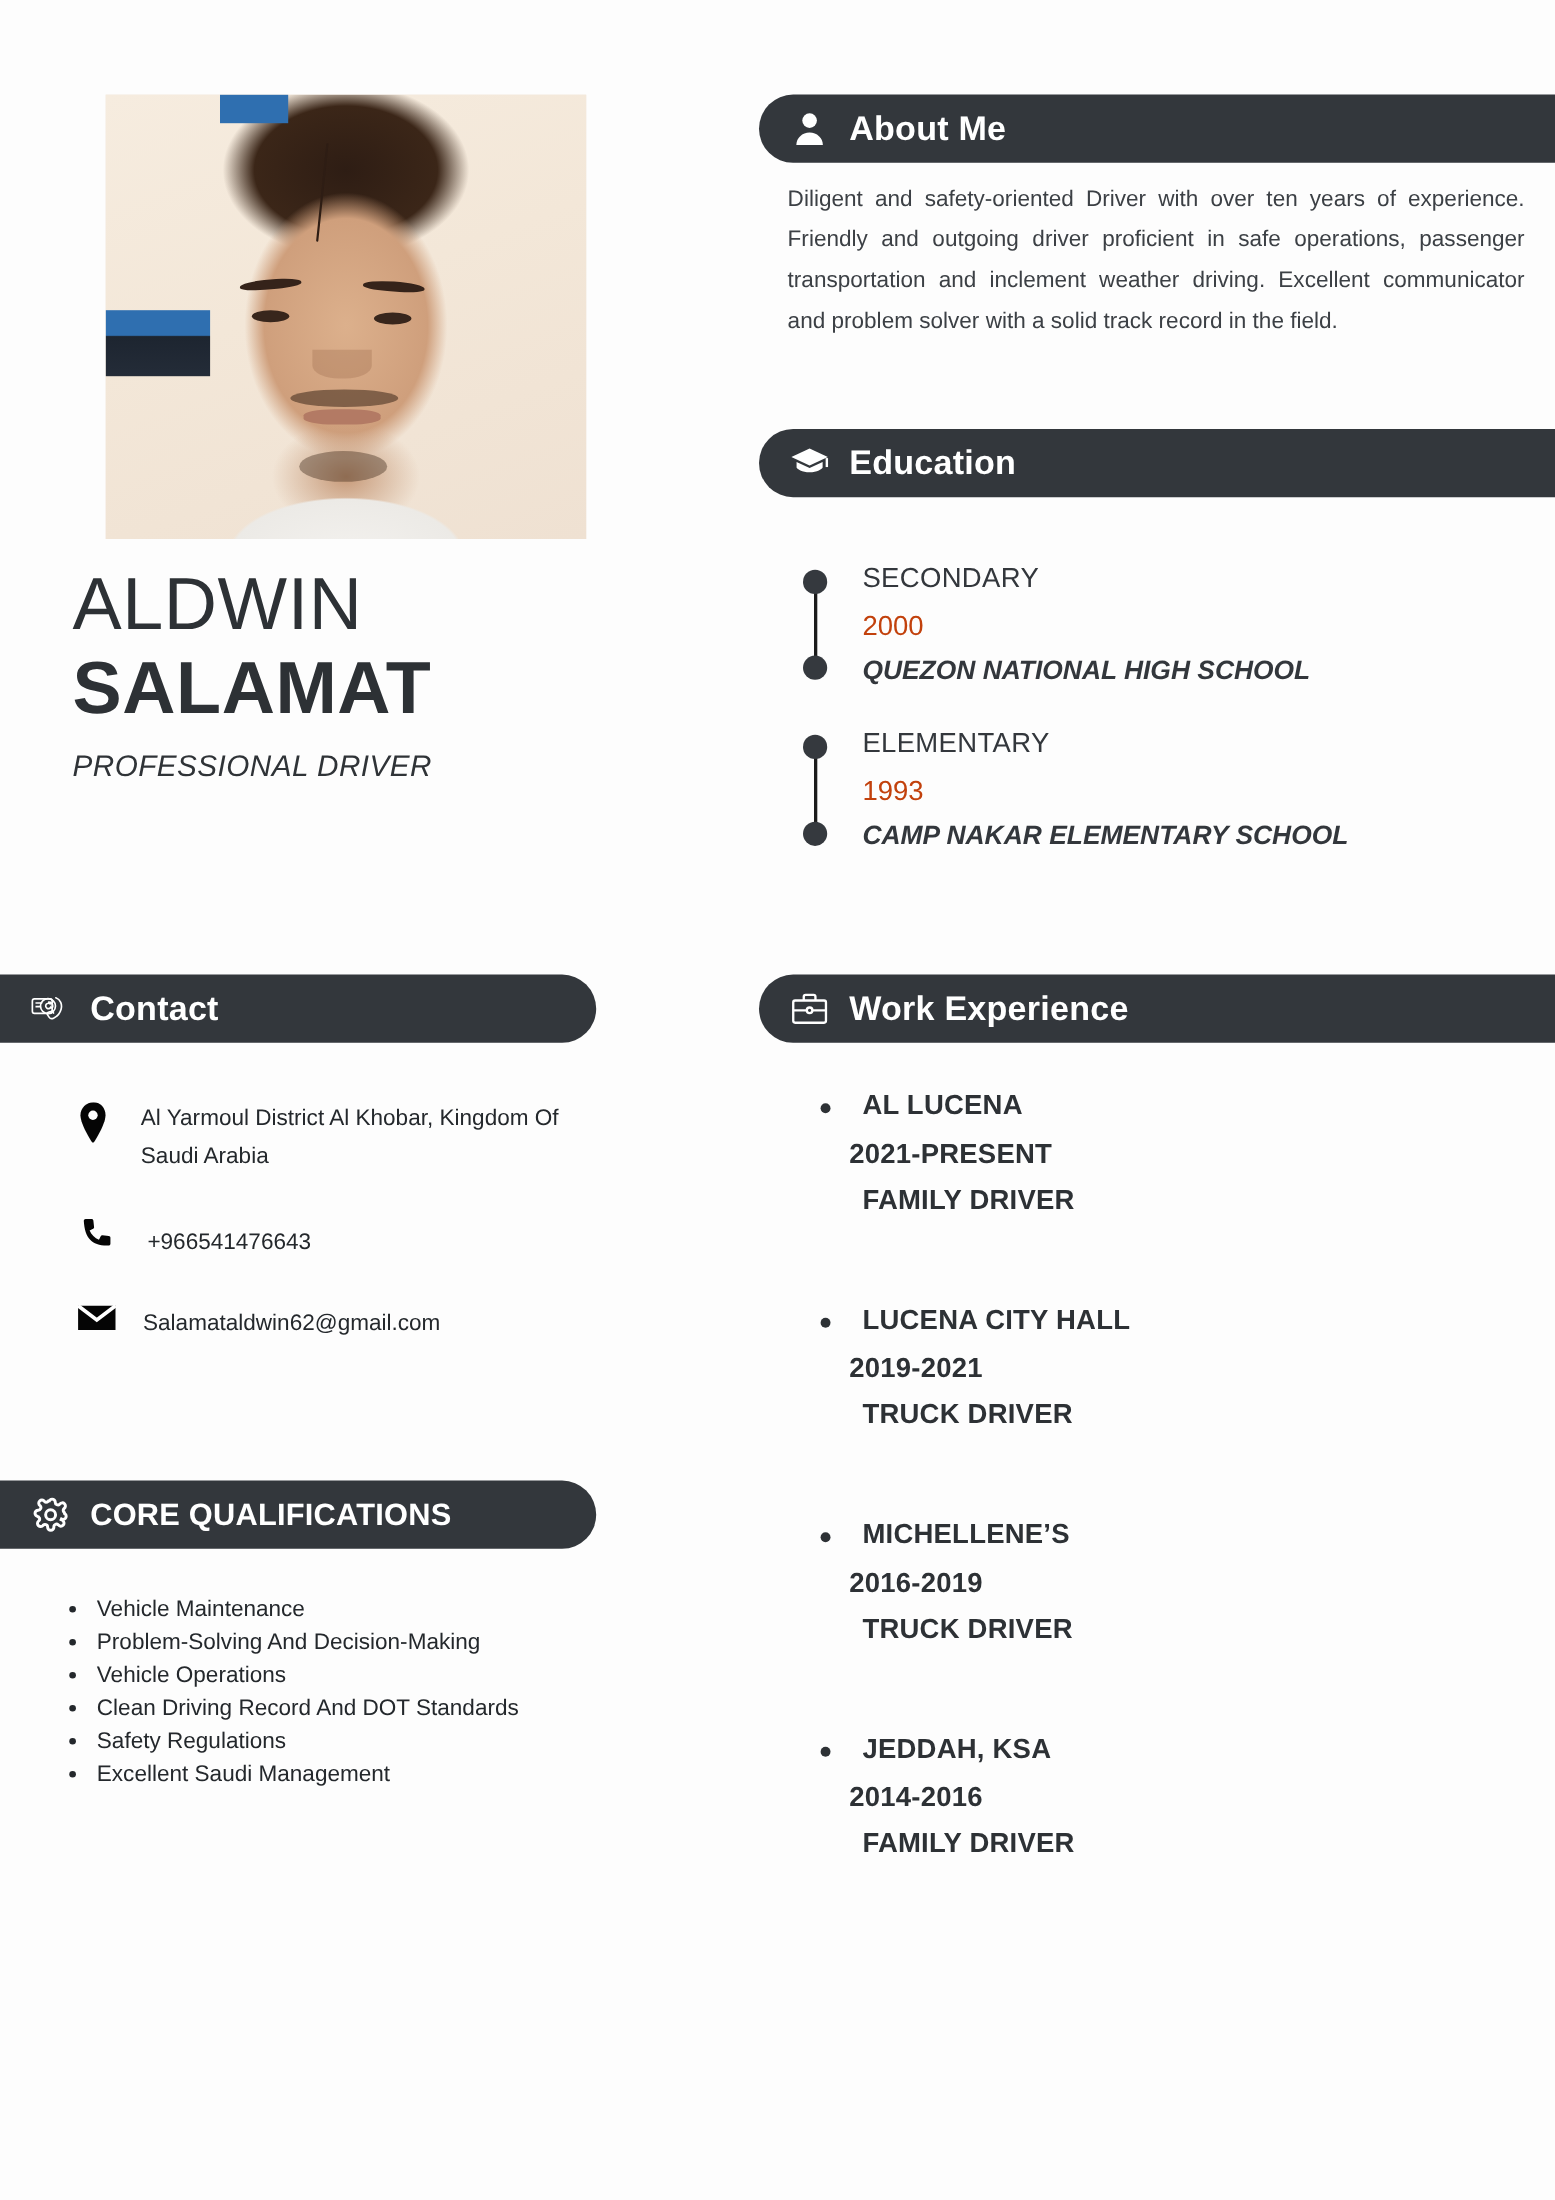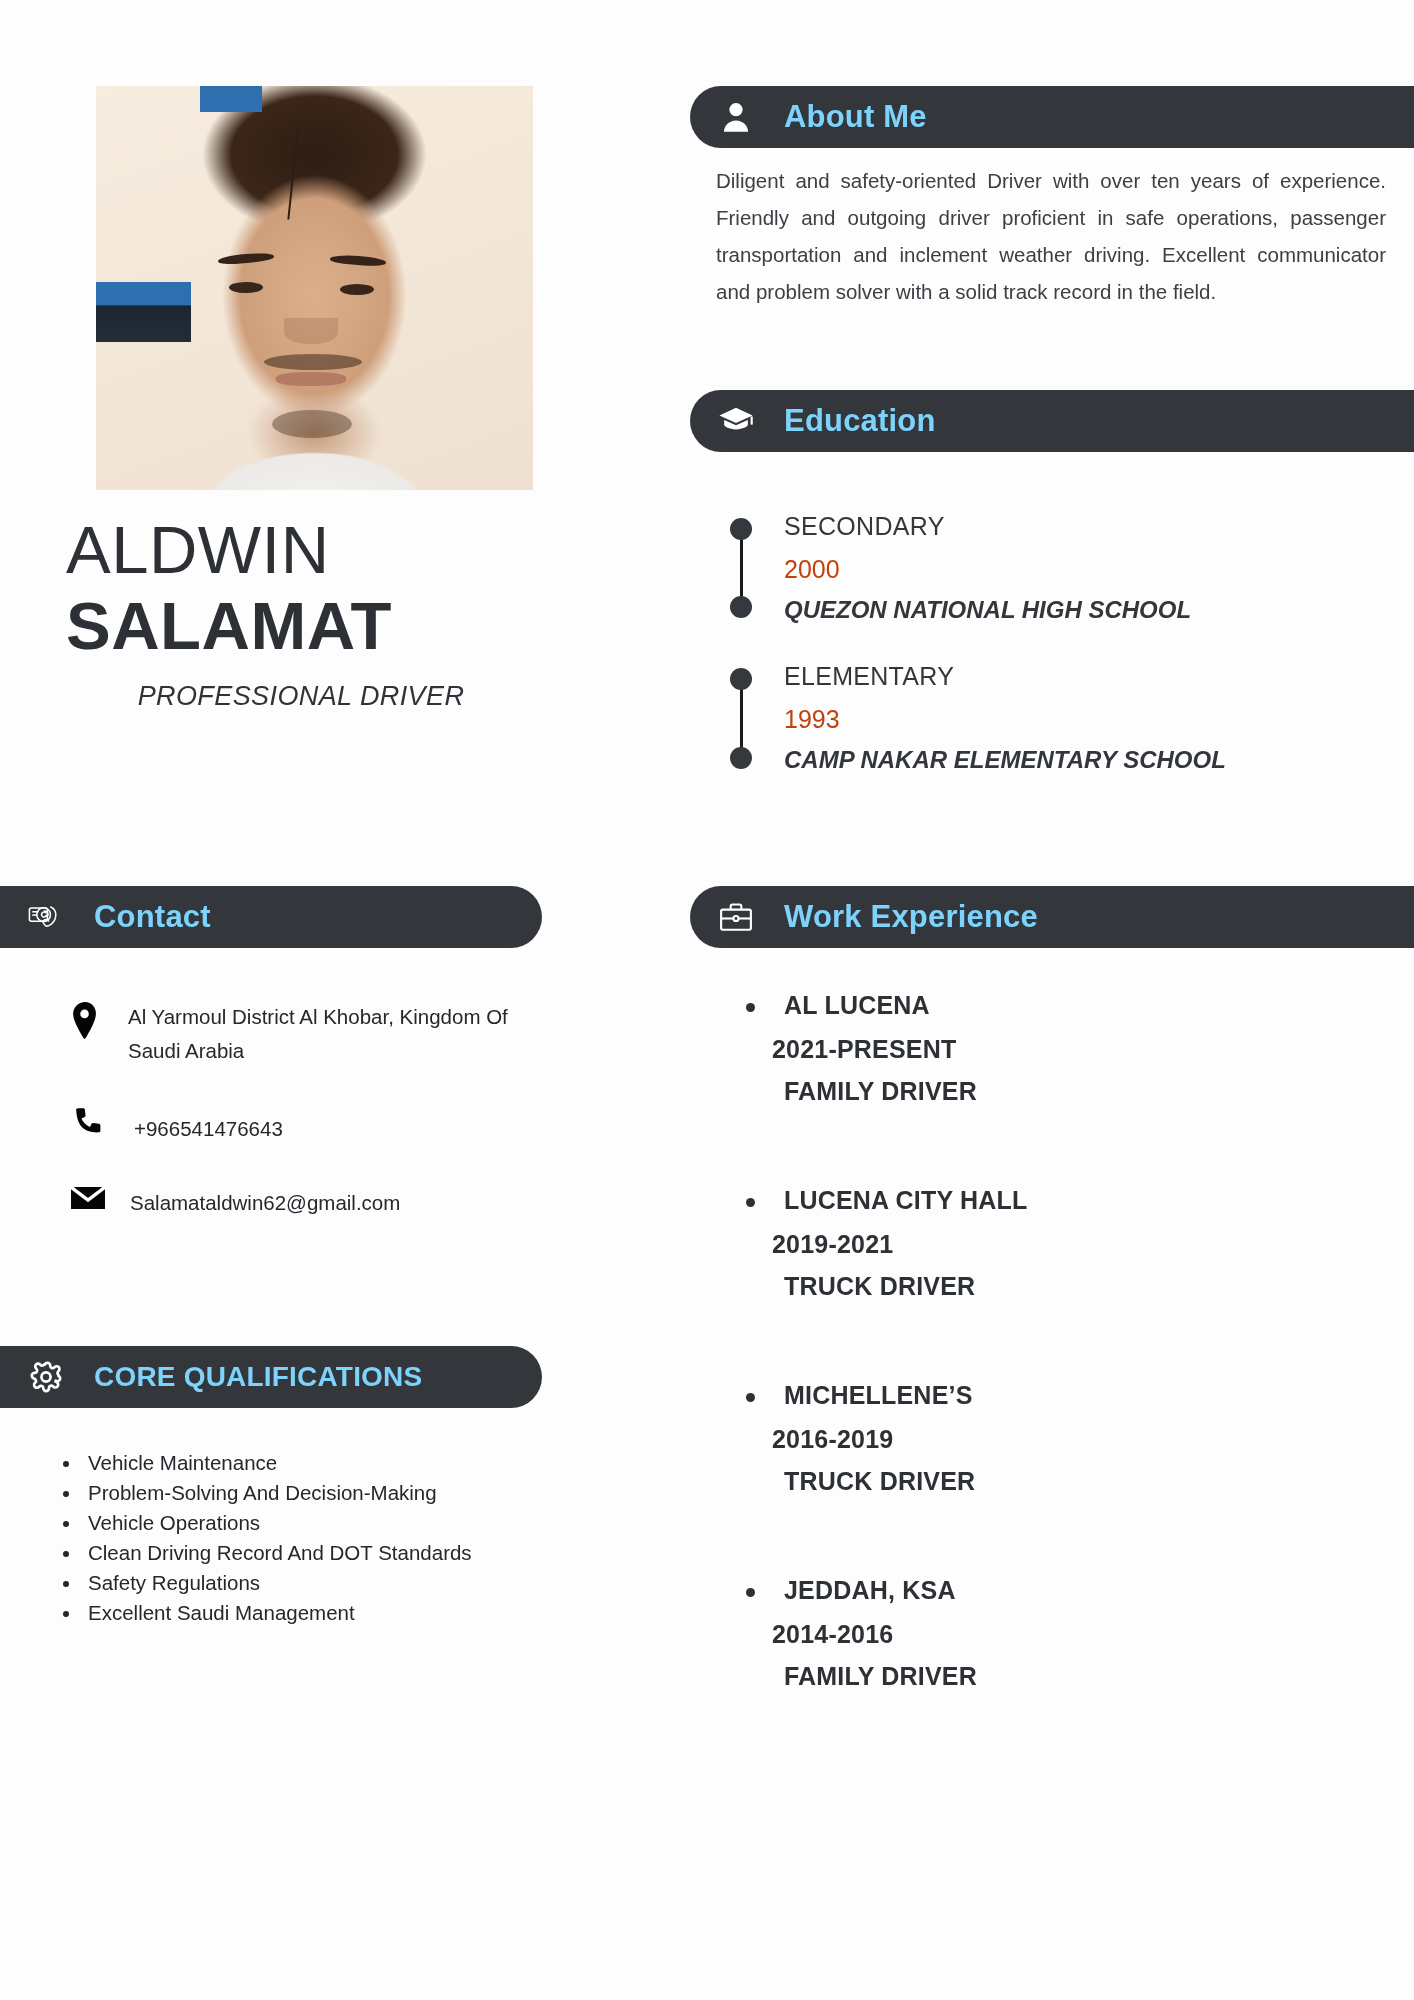--- a/index.html
+++ b/index.html
@@ -159,30 +159,29 @@
     color: #2d3135;
     margin-top: 4px;
   }
   .job-title {
     margin-top: 18px;
     font-size: 27px;
     font-style: italic;
     font-weight: 400;
     letter-spacing: 0.4px;
     color: #2f3337;
-    text-align: center;
   }
 
   
   .pill {
     background: #33373c;
-    color: #7dd3fc;
+    color: #ffffff;
     display: flex;
     align-items: center;
-    gap: 30px;
+    gap: 18px;
     box-sizing: border-box;
   }
   .pill-left {
     position: absolute;
     height: 62px;
     border-radius: 0 31px 31px 0;
     padding-left: 28px;
     padding-right: 30px;
     width: 542px;
   }

